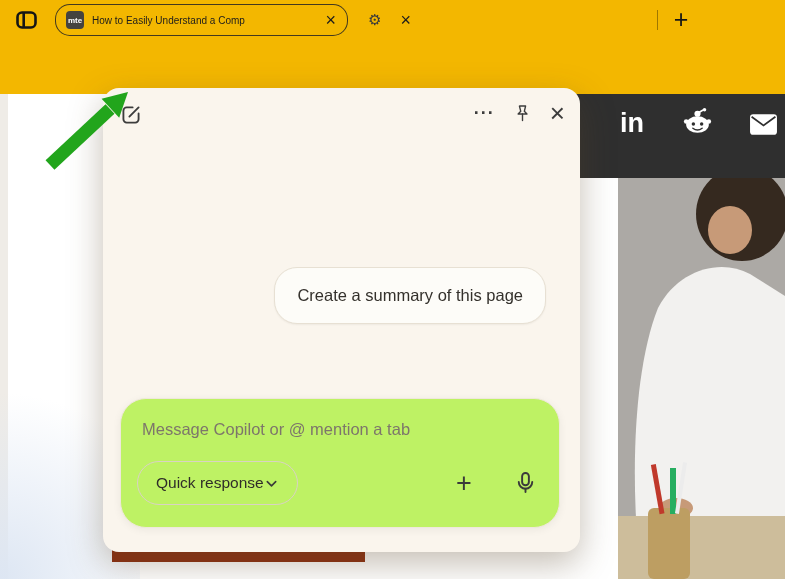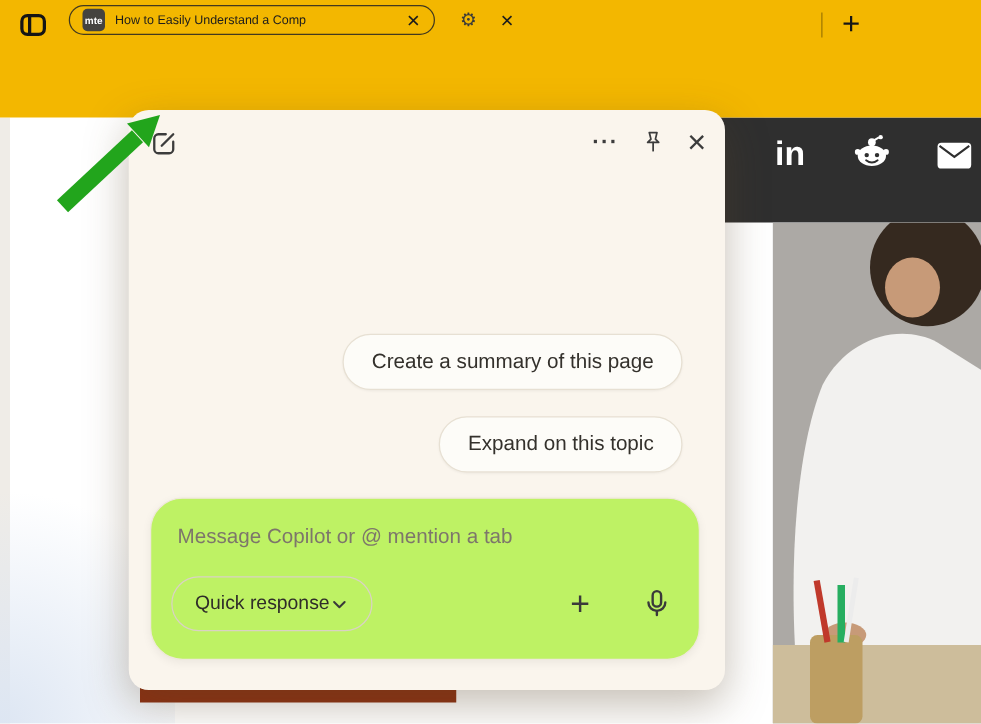--- a/index.html
+++ b/index.html
@@ -10,21 +10,21 @@
     --header-dark:#2F2F2F;
   }
   *{box-sizing:border-box;margin:0;padding:0;}
   html,body{width:785px;height:579px;overflow:hidden;}
   body{font-family:"Liberation Sans",sans-serif;background:#fff;}
   #screen{position:relative;width:785px;height:579px;overflow:hidden;background:#fff;}
 
   
   .titlebar{position:absolute;left:0;top:0;width:785px;height:40px;background:var(--titlebar);}
   .win-icon{position:absolute;left:13px;top:8px;width:26px;height:24px;display:flex;align-items:center;justify-content:center;cursor:pointer;}
-  .tab{position:absolute;top:4px;height:24px;display:flex;align-items:center;border-radius:15px;}
+  .tab{position:absolute;top:4px;height:32px;display:flex;align-items:center;border-radius:15px;}
   .tab-active{left:55px;width:293px;background:var(--titlebar);border:1.5px solid rgba(35,35,35,.85);}
   .tab-plain{left:356px;width:288px;}
   .favicon{width:18px;height:18px;border-radius:4px;background:#45433f;color:#fff;font-size:8px;font-weight:bold;display:flex;align-items:center;justify-content:center;margin:0 8px 0 10px;flex:none;}
   .tab-gear{font-size:15px;color:#3a3a3a;margin:0 8px 0 12px;flex:none;}
   .tab-title{font-size:10px;color:#1c1c1c;white-space:nowrap;overflow:hidden;flex:1;}
   .tab-close{font-size:18px;color:#1c1c1c;padding:0 11px;cursor:pointer;line-height:1;}
   .tab-sep{position:absolute;left:657px;top:10px;width:1px;height:20px;background:rgba(0,0,0,.35);}
   .new-tab{position:absolute;left:666px;top:3px;width:30px;height:32px;font-size:25px;color:#161616;display:flex;align-items:center;justify-content:center;cursor:pointer;}
 
   
@@ -49,21 +49,21 @@
   .red-bar{position:absolute;left:112px;top:455px;width:253px;height:13px;background:var(--accent-red);}
 
   
   .panel{position:absolute;left:103px;top:88px;width:477px;height:464px;background:var(--panel);
     border-radius:16px;box-shadow:0 12px 34px rgba(90,70,40,.35);}
   .compose-btn{position:absolute;left:15px;top:14px;width:26px;height:26px;cursor:pointer;}
   .panel-actions{position:absolute;right:15px;top:12px;display:flex;align-items:center;gap:17px;}
   .dots-btn{font-size:18px;font-weight:bold;letter-spacing:1px;color:#3c3c3c;cursor:pointer;line-height:26px;}
   .pin-btn{width:21px;height:21px;cursor:pointer;}
   .panel-close{font-size:26px;color:#3c3c3c;cursor:pointer;line-height:24px;}
-  .chip{position:absolute;right:34px;height:45px;background:#FDFCF8;border:1px solid #E7E0D3;border-radius:23px;
+  .chip{position:absolute;right:34px;height:57px;background:#FDFCF8;border:1px solid #E7E0D3;border-radius:23px;
     display:flex;align-items:center;padding:0 22px;font-size:16.5px;color:#34312c;cursor:pointer;
     box-shadow:0 1px 2px rgba(0,0,0,.05);white-space:nowrap;}
   .chip-1{top:179px;}
   .chip-2{top:245px;}
   .input-card{position:absolute;left:17px;top:310px;width:440px;height:130px;background:#bef264;
     border:1px solid #EFE8DB;border-radius:26px;box-shadow:0 2px 8px rgba(0,0,0,.06);}
   .msg-input{position:absolute;left:21px;top:17px;width:390px;height:26px;border:none;outline:none;background:transparent;
     font-family:"Liberation Sans",sans-serif;font-size:16.5px;color:#3a372f;}
   .msg-input::placeholder{color:#7d766b;opacity:1;}
   .mode-pill{position:absolute;left:16px;top:62px;height:44px;border:1px solid #D9D2C4;border-radius:22px;
@@ -178,21 +178,20 @@
       <span class="pin-btn">
         <svg viewBox="0 0 24 24" width="21" height="21">
           <path d="M8.5 3.5h7l-1.4 6 3 3H7l3-3z" fill="none" stroke="#3c3c3c" stroke-width="1.6" stroke-linejoin="round"></path>
           <line x1="12" y1="12.5" x2="12" y2="20" stroke="#3c3c3c" stroke-width="1.6" stroke-linecap="round"></line>
         </svg>
       </span>
       <span class="panel-close">×</span>
     </div>
 
     <div class="chip chip-1">Create a summary of this page</div>
-    <div class="chip chip-2">Expand on this topic</div>
 
     <div class="input-card">
       <input class="msg-input" type="text" placeholder="Message Copilot or @ mention a tab" style="">
       <div class="mode-pill">
         <span>Quick response</span>
         <svg viewBox="0 0 16 16" width="15" height="15">
           <path d="M3.5 6l4.5 4.5L12.5 6" fill="none" stroke="#3a3a3a" stroke-width="1.7" stroke-linecap="round" stroke-linejoin="round"></path>
         </svg>
       </div>
       <div class="plus-btn">+</div>

